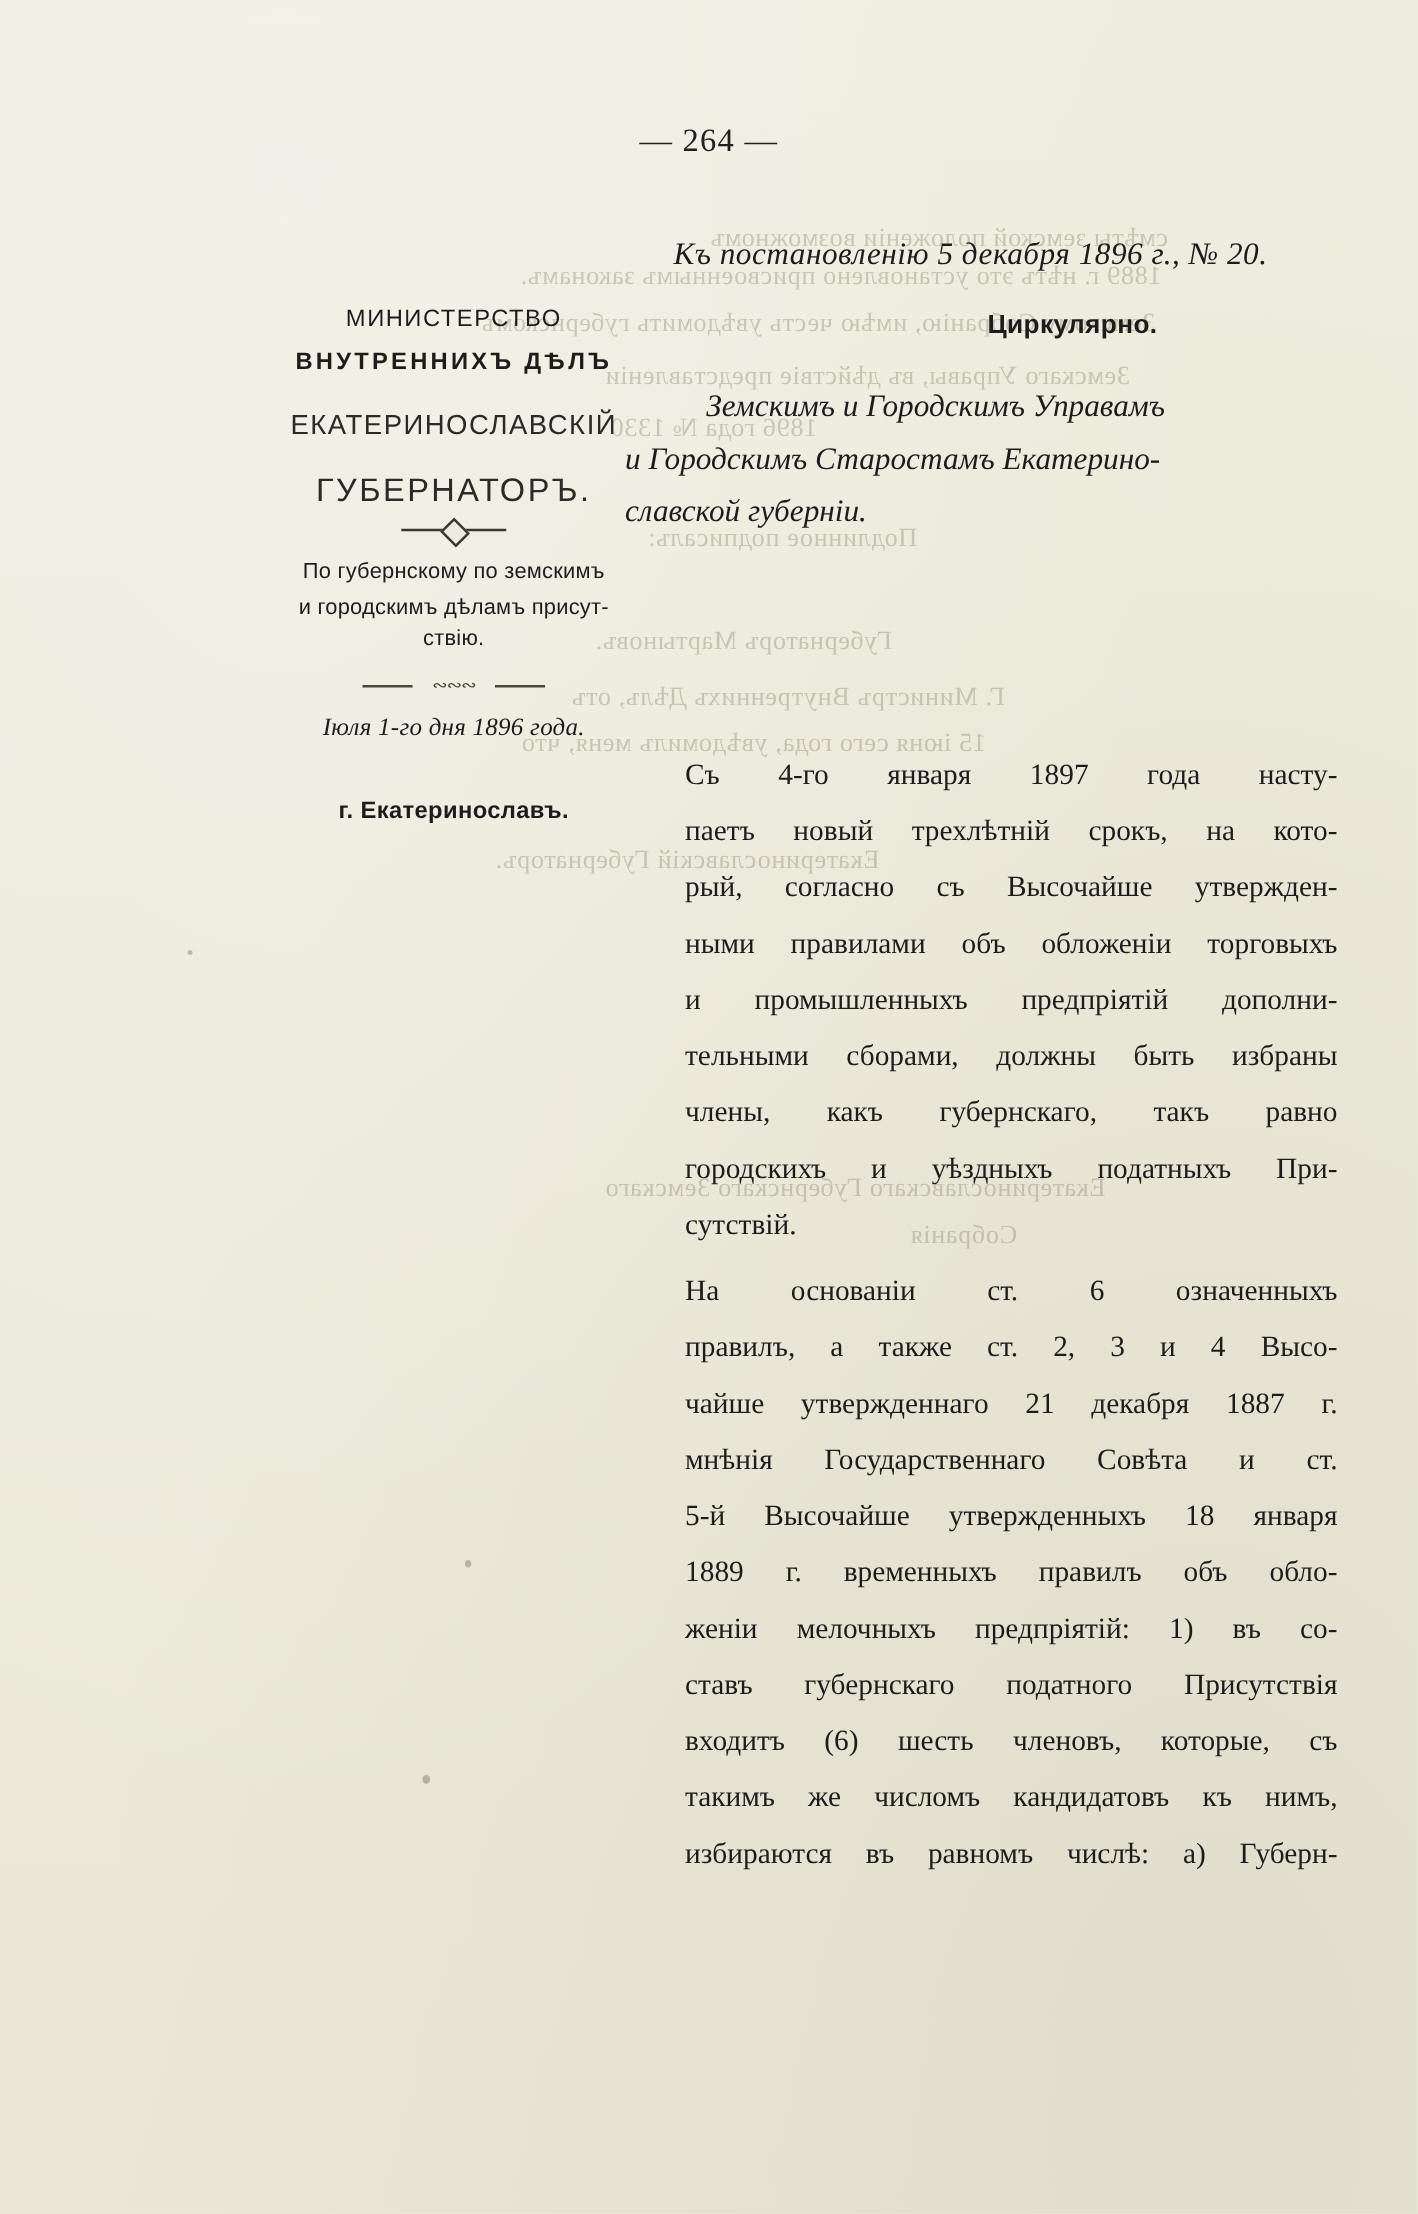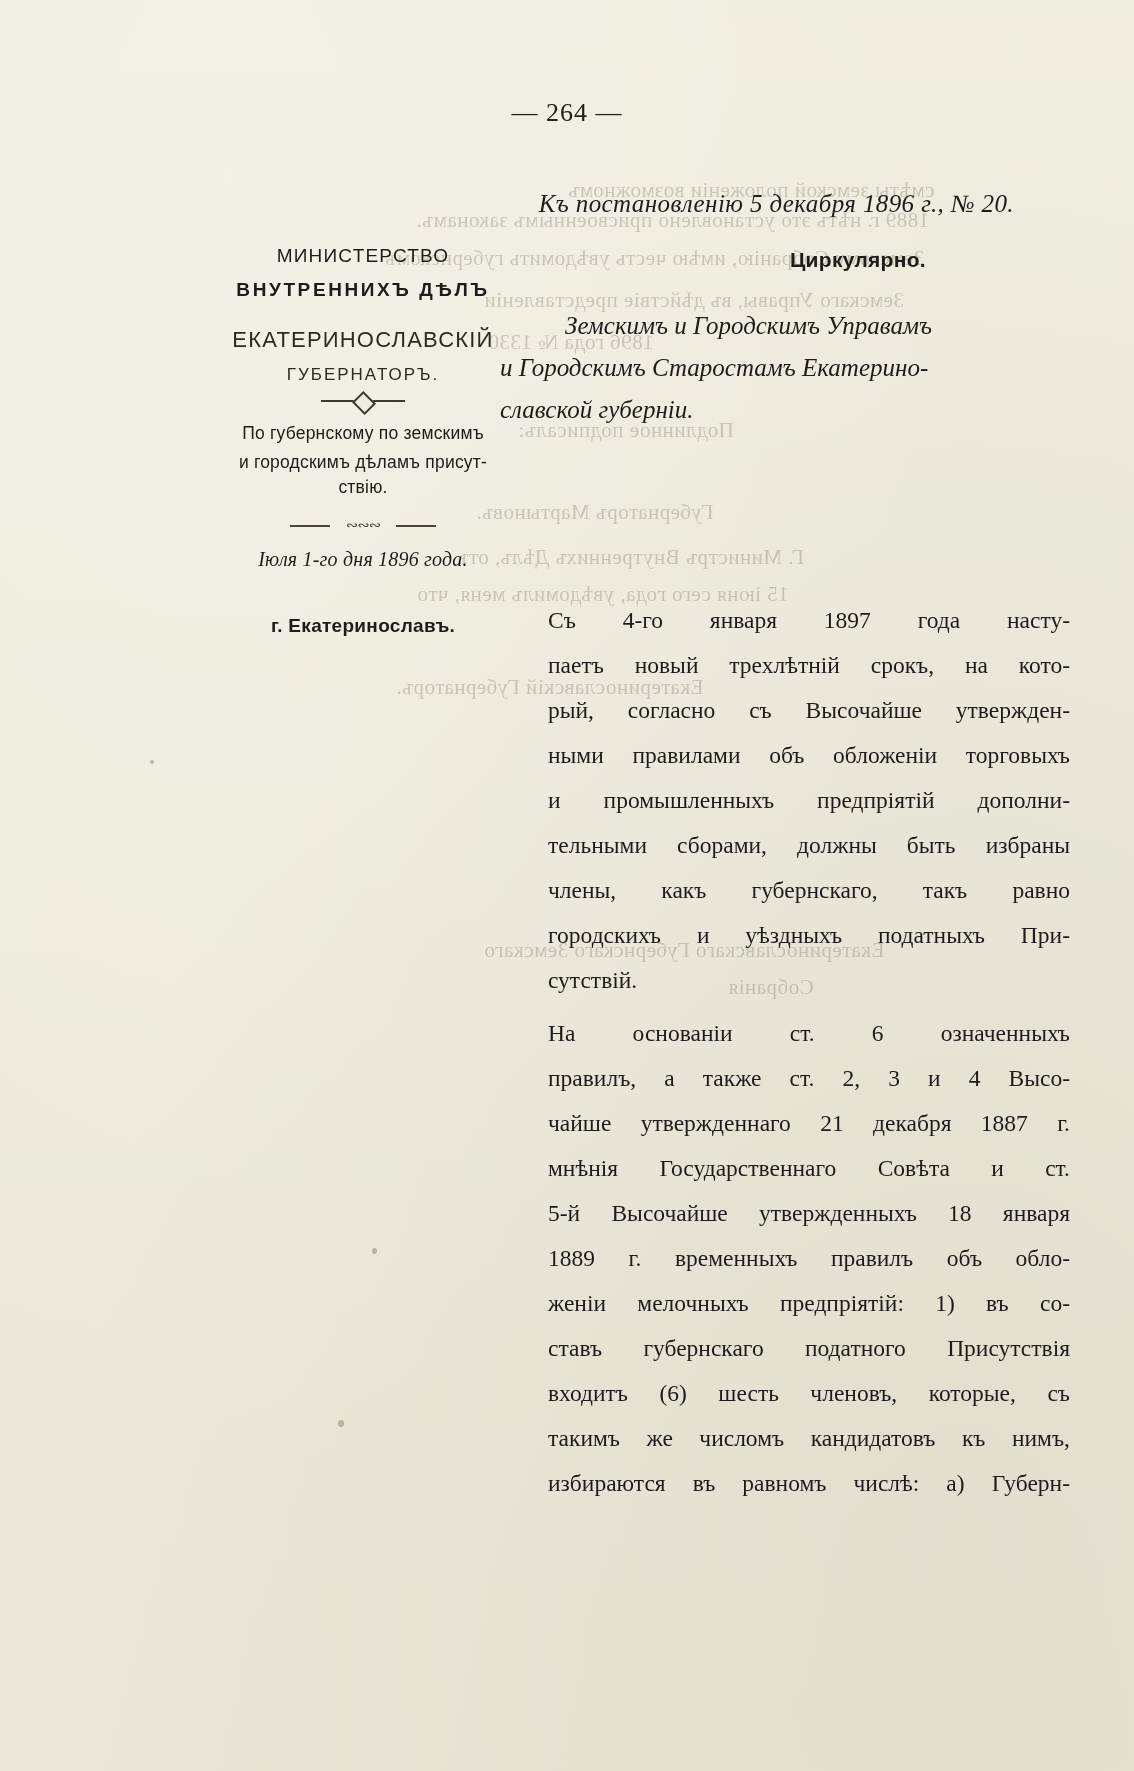--- a/index.html
+++ b/index.html
@@ -78,23 +78,23 @@
   }
   .gubern-line1 {
     font-family: "Liberation Sans", sans-serif;
     font-size: 22px;
     letter-spacing: 1.2px;
     margin-top: 26px;
     color: #2a2a26;
   }
   .gubern-line2 {
     font-family: "Liberation Sans", sans-serif;
-    font-size: 17px;
+    font-size: 26px;
     letter-spacing: 2px;
-    margin-top: 12px;
+    margin-top: 24px;
     color: #2a2a26;
   }
   .ornament-1 {
     margin: 10px auto 0 auto;
     width: 84px;
     height: 12px;
     position: relative;
   }
   .ornament-1:before {
     content: "";

